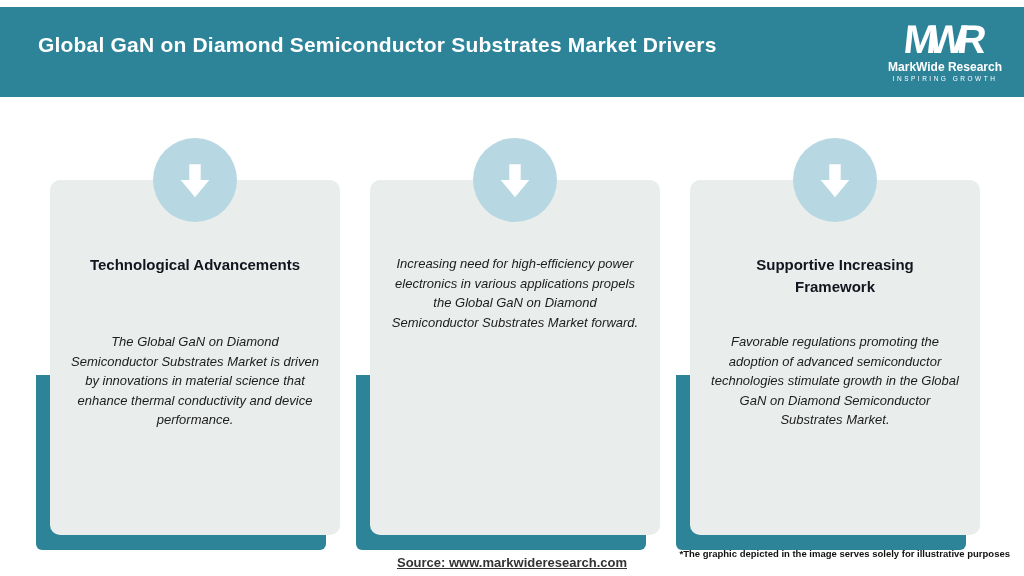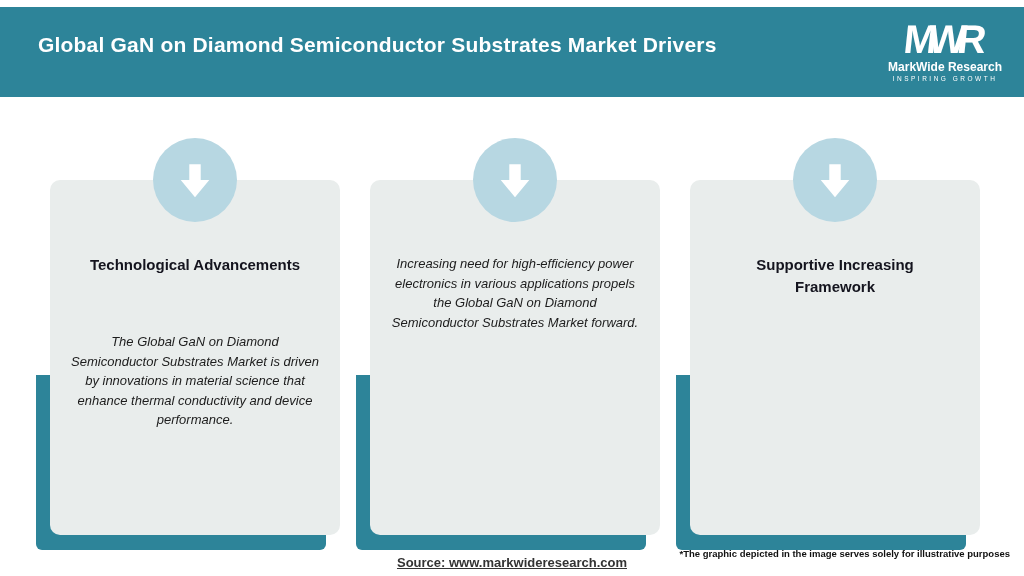--- a/index.html
+++ b/index.html
@@ -204,20 +204,21 @@
       <div class="circle">
         <span>
           <svg viewBox="0 0 28 28">
               <path d="M10 3 h8 v11 h6 L14 26 4 14 h6 z" fill="#ffffff"></path>
             </svg>
         </span>
       </div>
       <div class="card-shadow"></div>
       <div class="card">
         <div class="card-title">Supportive Increasing Framework</div>
+        <div class="card-body">Favorable regulations promoting the adoption of advanced semiconductor technologies stimulate growth in the Global GaN on Diamond Semiconductor Substrates Market.</div>
       </div>
     </div>
 
   </div>
 
   <div class="footer-source">Source: www.markwideresearch.com</div>
   <div class="footer-disclaimer">*The graphic depicted in the image serves solely for illustrative purposes</div>
 
 </div>
 

